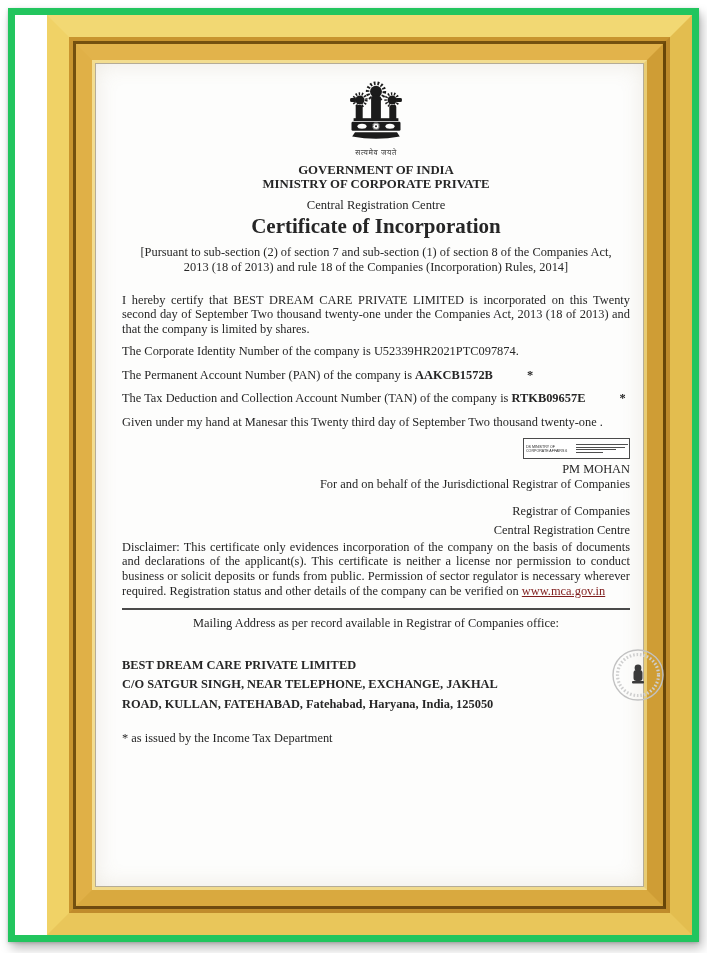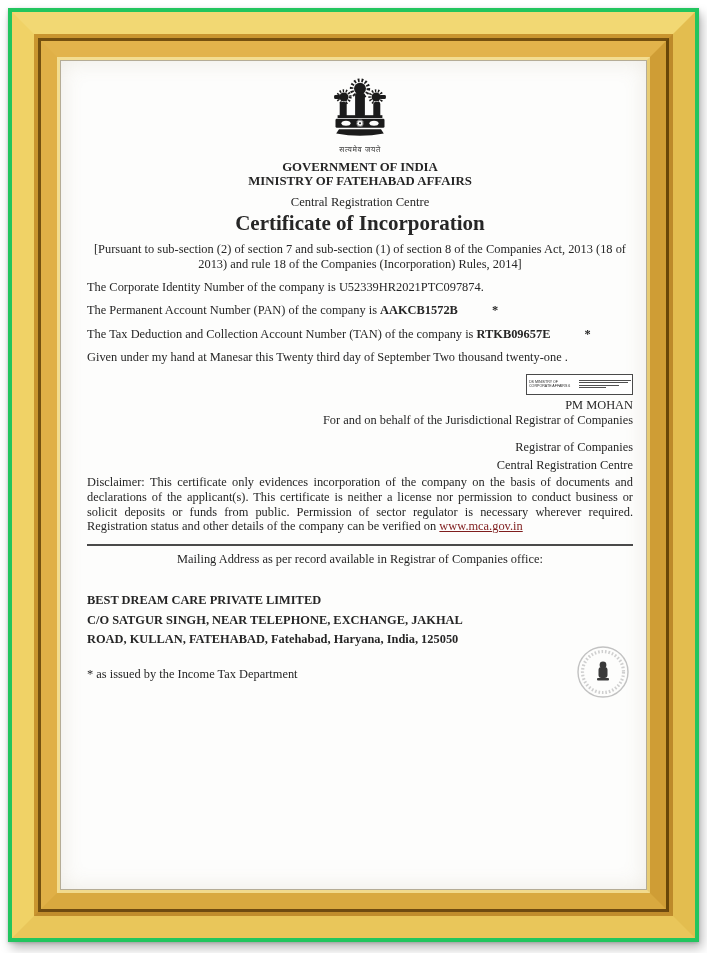--- a/index.html
+++ b/index.html
@@ -1,21 +1,21 @@
 <!DOCTYPE html>
 <html><head>
 <meta charset="utf-8">
 <style>
   html,body{margin:0;padding:0;background:#ffffff;}
   .photo{position:relative;width:707px;height:953px;background:#ffffff;overflow:hidden;
          font-family:"Liberation Serif","DejaVu Serif",serif;}
   
   .frame-outer{position:absolute;left:8px;top:8px;right:8px;bottom:11px;
-      border:4px solid #22c55e;
-      box-shadow:3px 6px 10px rgba(0,0,0,0.28),0 1px 3px rgba(0,0,0,0.18);}
+      border:7px solid #22c55e;
+      box-shadow:3px 6px 10px rgba(0,0,0,0.28),0 1px 3px rgba(0,0,0,0.18);padding-left:32px;}
   .frame-b1{height:100%;box-sizing:border-box;border:22px solid;
       border-color:#f2d873 #e3bd4f #e9c65a #f0d266;}
   .frame-b2{height:100%;box-sizing:border-box;border:4px solid;
       border-color:#c9952f #bd8a2a #c08c2c #c9952f;}
   .frame-b3{height:100%;box-sizing:border-box;border:3px solid;
       border-color:#74500f #684608 #6e4a10 #74500f;}
   .frame-b4{height:100%;box-sizing:border-box;border:16px solid;
       border-color:#e2b34b #cf9d35 #d9a93f #e0b047;}
   .frame-b5{height:100%;box-sizing:border-box;border:3px solid;
       border-color:#f3dd90 #e8cc74 #f1da8c #f3dd90;}
@@ -97,25 +97,26 @@
               <circle cx="50" cy="68.5" r="4" fill="none" stroke="#1b1b1b" stroke-width="1" stroke-dasharray="1 1.1"></circle>
               <circle cx="50" cy="68.5" r="1.4"></circle>
 
               <path d="M20,77 L80,77 L84,83 Q50,90 16,83 Z"></path>
             </g>
           </svg>
           <div class="motto">सत्यमेव जयते</div>
         </div>
 
         <div class="gov center">GOVERNMENT OF INDIA</div>
-        <div class="ministry center">MINISTRY OF FATEHABAD AFFAIRS</div>
+        <div class="ministry center">MINISTRY OF CORPORATE PRIVATE</div>
         <div class="centre center">Central Registration Centre</div>
         <div class="cert-title center">Certificate of Incorporation</div>
         <div class="pursuant center">[Pursuant to sub-section (2) of section 7 and sub-section (1) of section 8 of the Companies Act, 2013 (18 of 2013) and rule 18 of the Companies (Incorporation) Rules, 2014]</div>
 
+        <div class="para">I hereby certify that BEST DREAM CARE PRIVATE LIMITED is incorporated on this Twenty second day of September Two thousand twenty-one under the Companies Act, 2013 (18 of 2013) and that the company is limited by shares.</div>
 
         <div class="cin-line"><span>The Corporate Identity Number of the company is </span><span>U52339HR2021PTC097874.</span></div>
 
         <div class="line"><span>The Permanent Account Number (PAN) of the company is </span><span class="bold">AAKCB1572B</span><span class="star">*</span></div>
 
         <div class="line"><span>The Tax Deduction and Collection Account Number (TAN) of the company is </span><span class="bold">RTKB09657E</span><span class="star">*</span></div>
 
         <div class="line">Given under my hand at Manesar this Twenty third day of September Two thousand twenty-one .</div>
 
         <div class="stamp-row">

